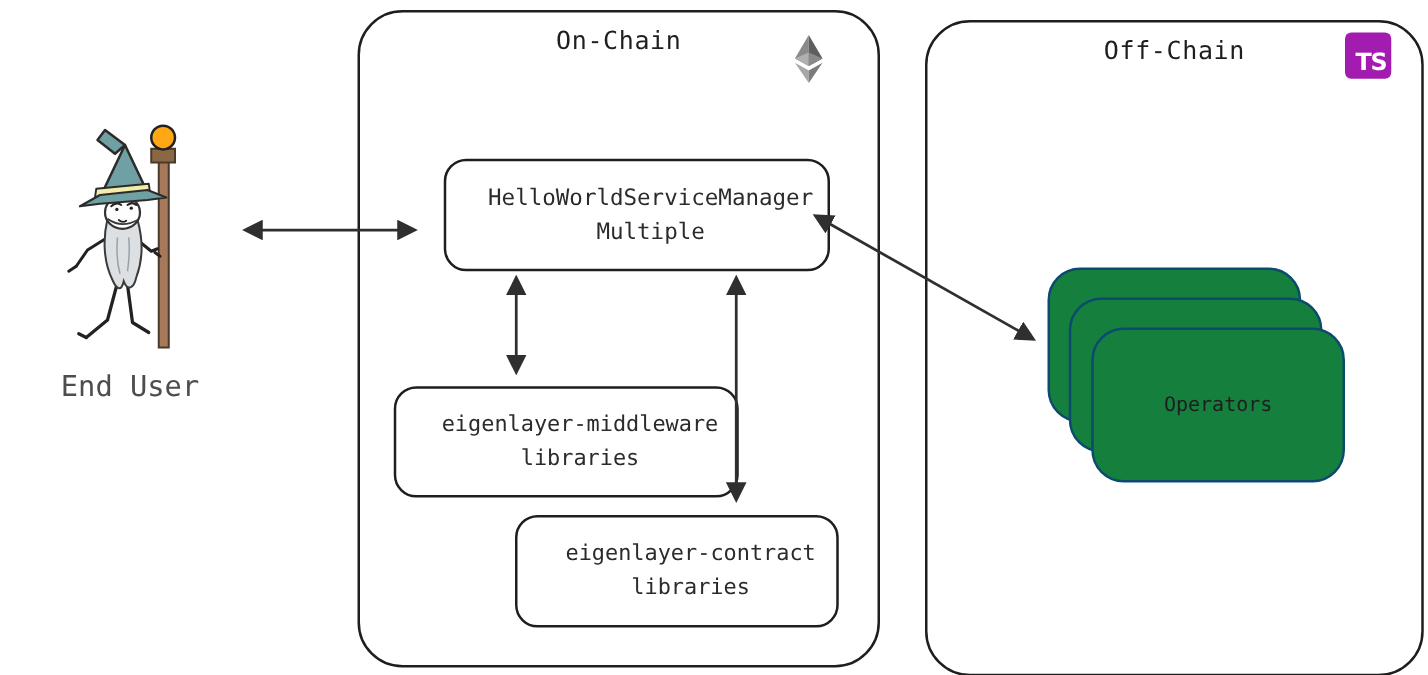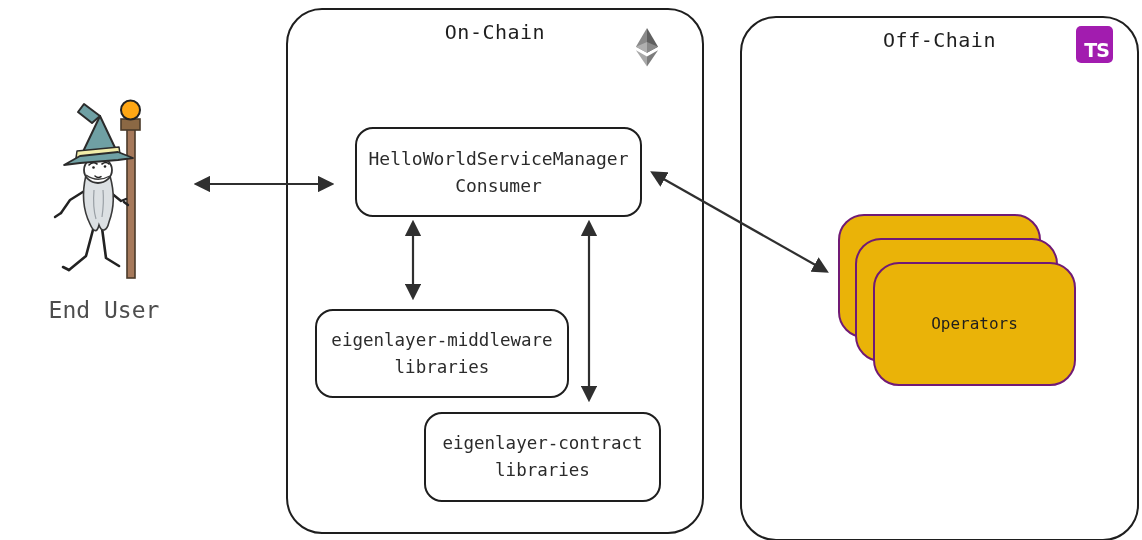--- a/index.html
+++ b/index.html
@@ -32,27 +32,28 @@
     border-radius: 18px;
     background: #ffffff;
     display: flex;
     flex-direction: column;
     justify-content: center;
     align-items: center;
     text-align: right;
     font-size: 18px;
     line-height: 27px;
     color: #2b2b2b;
+    padding-left: 22px;
   }
   .stack-box {
     position: absolute;
     width: 199px; height: 120px;
-    border: 2px solid #701a75;
+    border: 2px solid #0c4a6e;
     border-radius: 26px;
-    background: #eab308;
+    background: #15803d;
   }
   .stack-box.front {
     display: flex;
     flex-direction: column;
     justify-content: center;
     align-items: center;
     text-align: center;
     font-size: 16px;
     line-height: 24px;
     color: #1e1e1e;
@@ -151,29 +152,29 @@
     <polygon points="12,1 12,24.5 1.5,18.8" fill="#8a8a8a"></polygon>
     <polygon points="12,1 22.5,18.8 12,24.5" fill="#5f5f5f"></polygon>
     <polygon points="1.5,18.8 12,14.2 12,24.5" fill="#b0b0b0"></polygon>
     <polygon points="12,14.2 22.5,18.8 12,24.5" fill="#8a8a8a"></polygon>
     <polygon points="1.5,22 12,28 12,37.5" fill="#a8a8a8"></polygon>
     <polygon points="12,28 22.5,22 12,37.5" fill="#7c7c7c"></polygon>
   </svg>
 
   <div class="node" style="left:355px; top:127px; width:283px; height:86px;">
     <div>HelloWorldServiceManager</div>
-    <div>Consumer</div>
+    <div>Multiple</div>
   </div>
 
   <div class="node" style="left:315px; top:309px; width:250px; height:85px; font-size:17.5px;">
     <div>eigenlayer-middleware</div>
     <div>libraries</div>
   </div>
 
-  <div class="node" style="left:424px; top:412px; width:233px; height:86px; font-size:17.5px;">
+  <div class="node" style="left:412px; top:412px; width:233px; height:86px; font-size:17.5px;">
     <div>eigenlayer-contract</div>
     <div>libraries</div>
   </div>
 
   <div class="container" style="left:740px; top:16px; width:395px; height:521px;">
     <div class="container-title">Off-Chain</div>
   </div>
 
   <div class="ts-icon">
     <span>TS</span>

